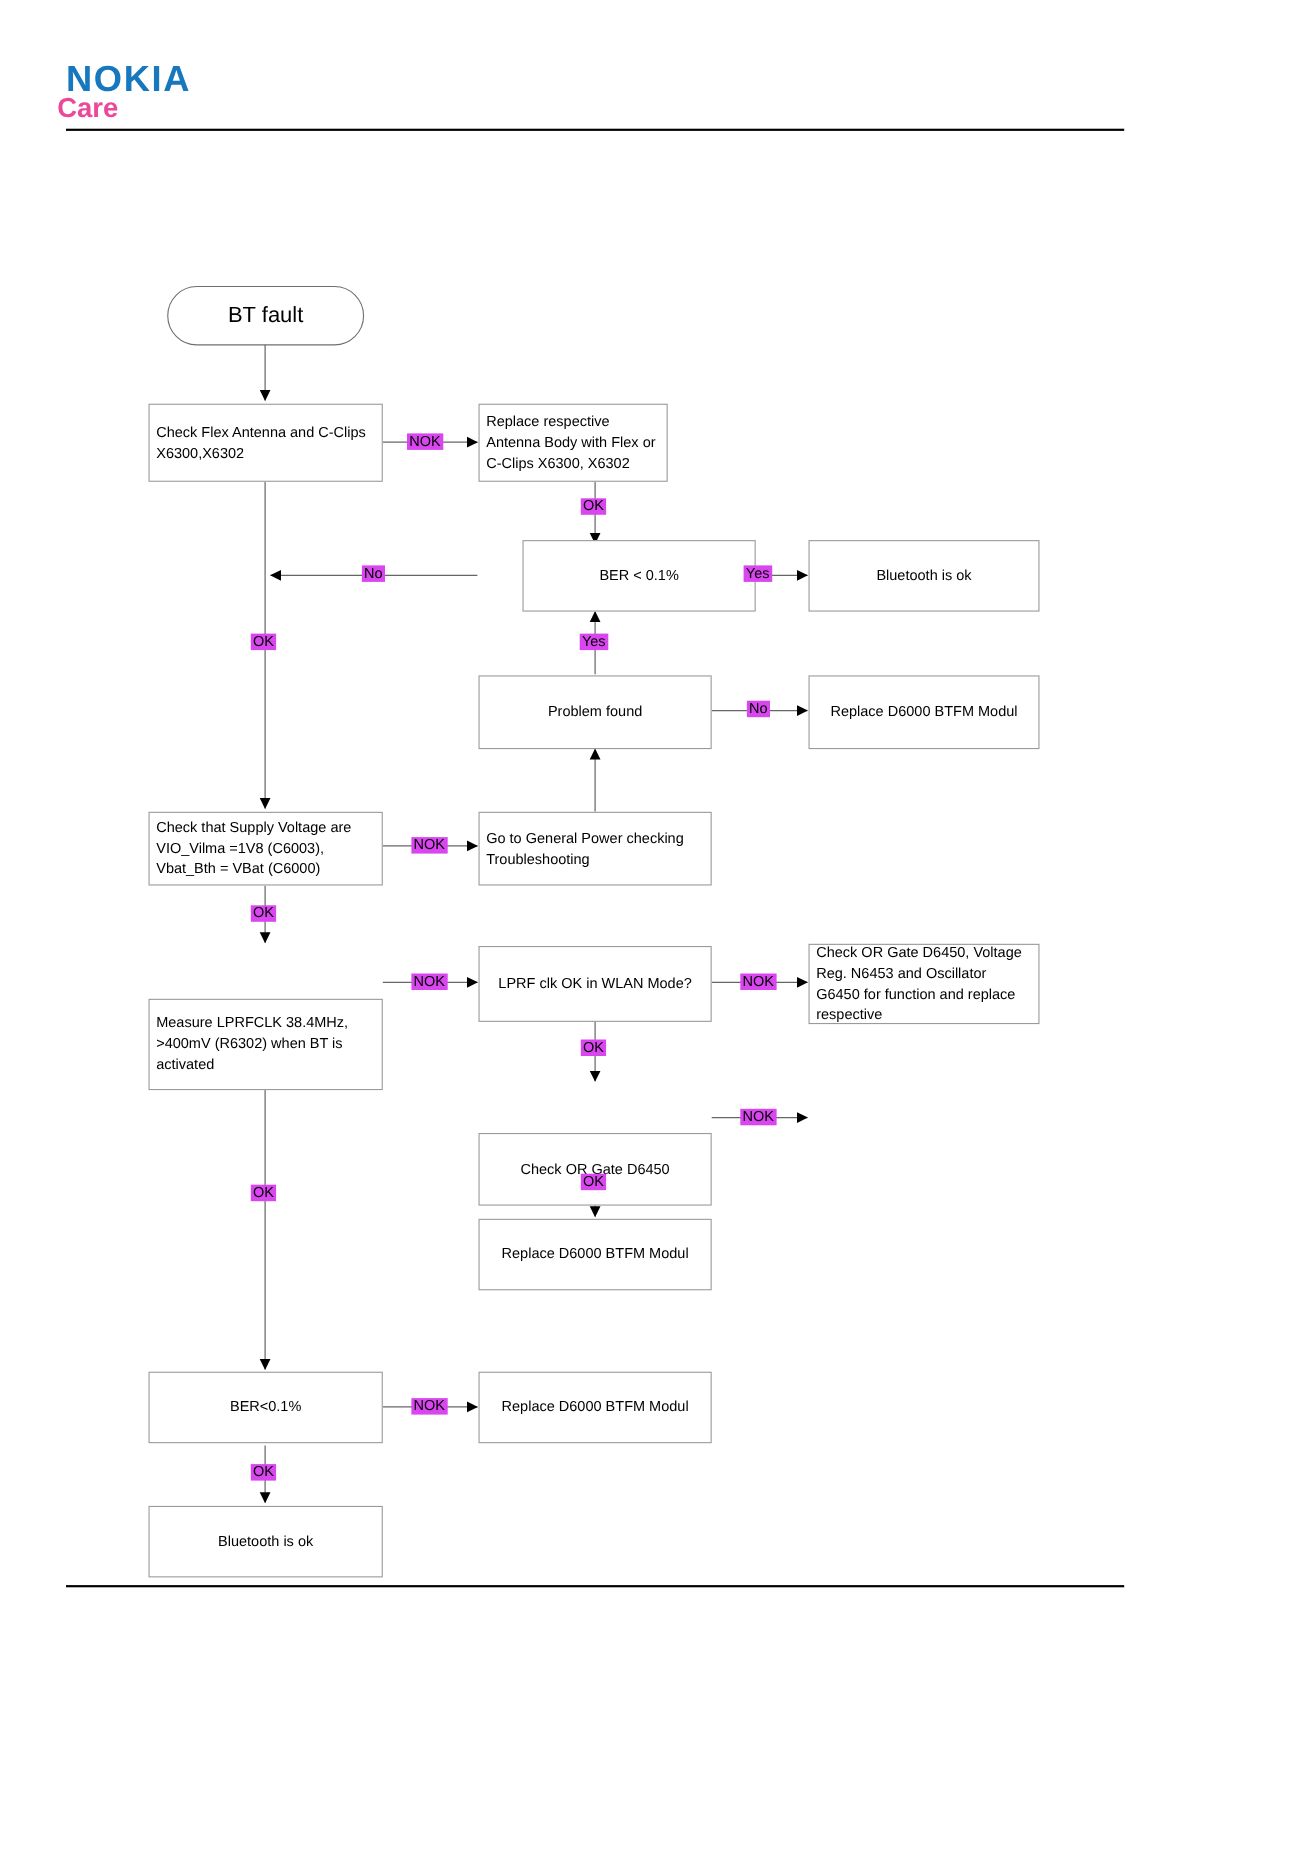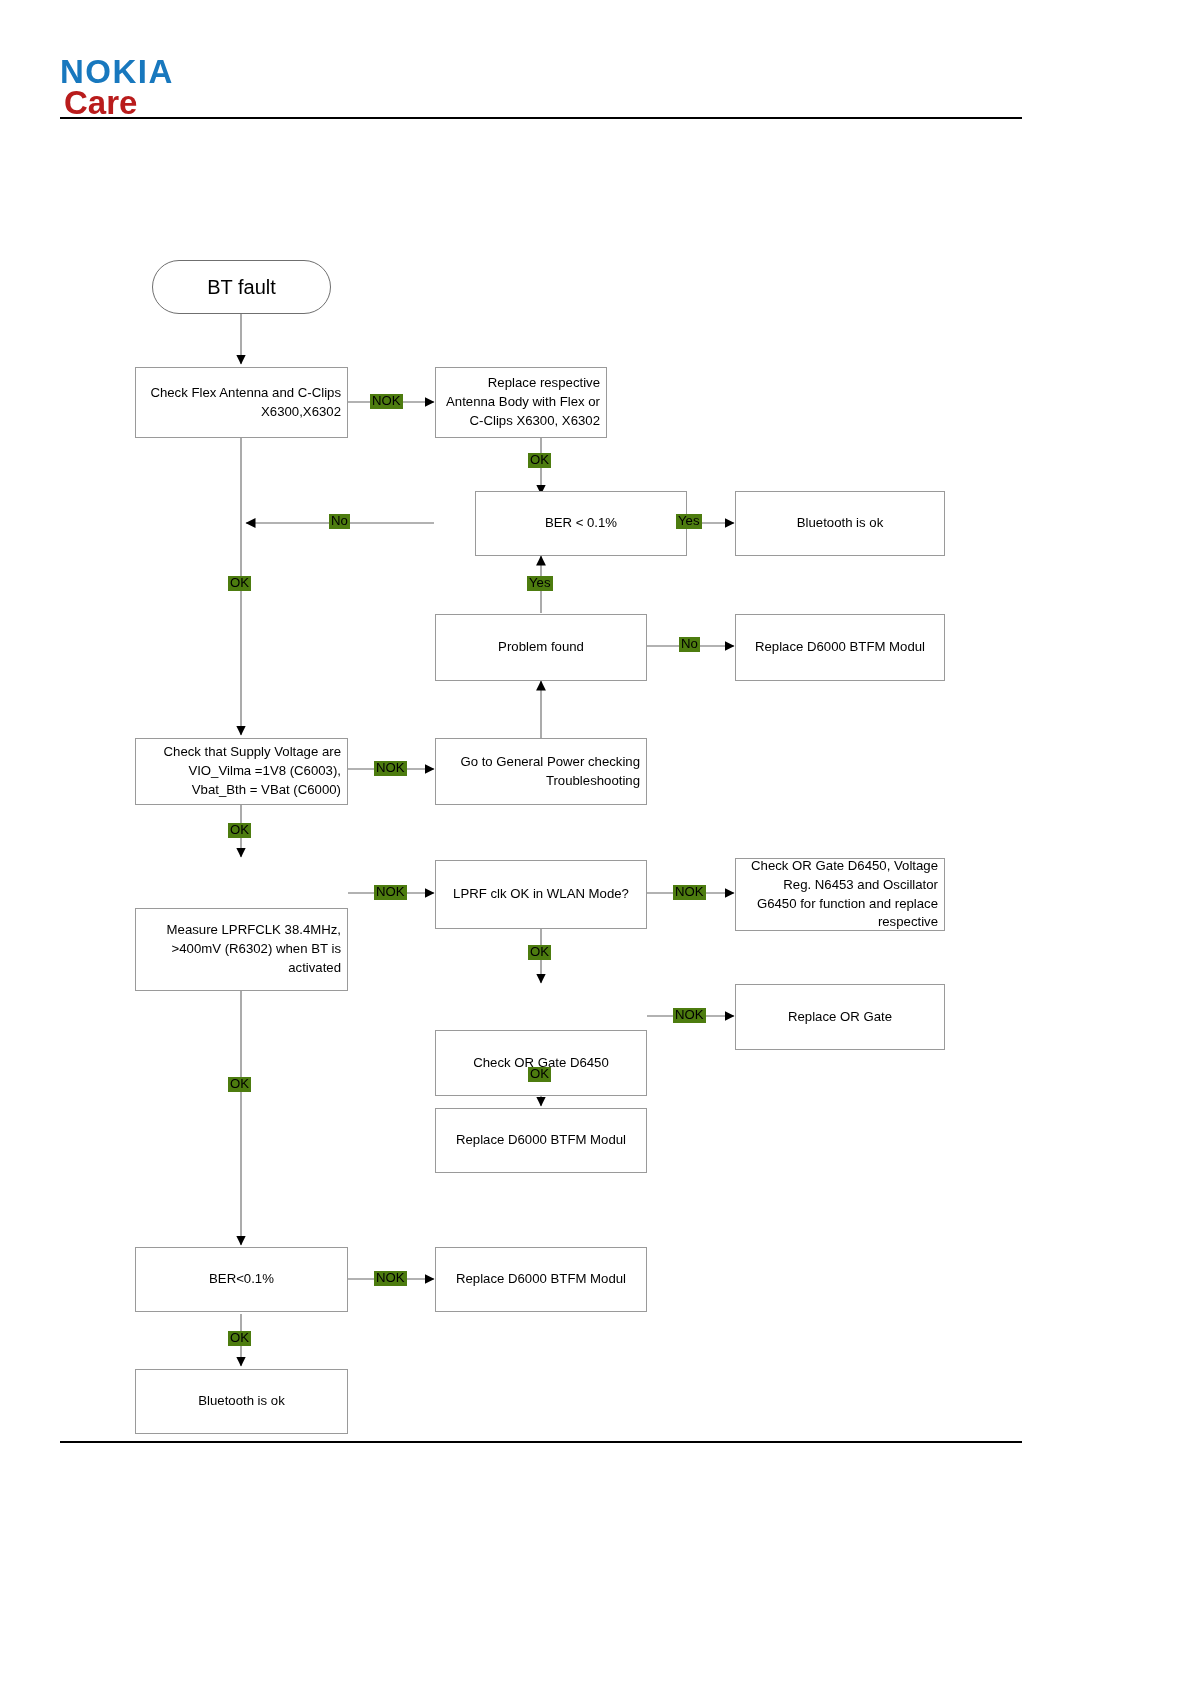--- a/index.html
+++ b/index.html
@@ -29,25 +29,25 @@
     top: 55px;
     font-size: 33px;
     font-weight: bold;
     letter-spacing: 1.5px;
     color: #1878be;
     font-family: "Liberation Sans", sans-serif;
     line-height: 1;
   }
   #logo-care {
     position: absolute;
-    left: 64px;
+    left: 52px;
     top: 86px;
-    font-size: 33px;
+    font-size: 25px;
     font-weight: bold;
-    color: #b91c1c;
+    color: #ec4899;
     font-family: "Liberation Sans", sans-serif;
     line-height: 1;
   }
   #rule-top {
     position: absolute;
     left: 60px;
     top: 117px;
     width: 962px;
     height: 2px;
     background: #000;
@@ -78,36 +78,36 @@
   }
 
   .node {
     position: absolute;
     box-sizing: border-box;
     border: 1px solid #9a9a9a;
     background: #ffffff;
     display: flex;
     align-items: center;
     justify-content: center;
-    text-align: right;
+    text-align: left;
     font-size: 13.2px;
     line-height: 1.42;
     padding: 20px 6px;
     color: #000;
   }
   .node.terminator {
     border: 1px solid #6f6f6f;
     border-radius: 40px;
     font-size: 20px;
   }
   .edge-label {
     position: absolute;
     font-size: 13.2px;
     color: #000;
-    background: #4d7c0f;
+    background: #d946ef;
     padding: 0 2px;
     white-space: nowrap;
     line-height: 1.1;
   }
 </style>
 </head>
 <body>
 
 <div id="header">
   <div id="logo-nokia">NOKIA</div>
@@ -211,23 +211,20 @@
   </div>
 
   <div class="node" style="left:735px; top:858px; width:210px; height:73px;">
     <span>Check OR Gate D6450, Voltage Reg. N6453 and Oscillator G6450 for function and replace respective</span>
   </div>
 
   <div class="node" style="left:435px; top:984px; width:212px; height:66px;margin-top:46px;">
     <span>Check OR Gate D6450</span>
   </div>
 
-  <div class="node" style="left:735px; top:984px; width:210px; height:66px;">
-    <span>Replace OR Gate</span>
-  </div>
 
   <div class="node" style="left:435px; top:1108px; width:212px; height:65px;">
     <span>Replace D6000 BTFM Modul</span>
   </div>
 
   <div class="node" style="left:135px; top:1247px; width:213px; height:65px;">
     <span>BER&lt;0.1%</span>
   </div>
 
   <div class="node" style="left:435px; top:1247px; width:212px; height:65px;">

